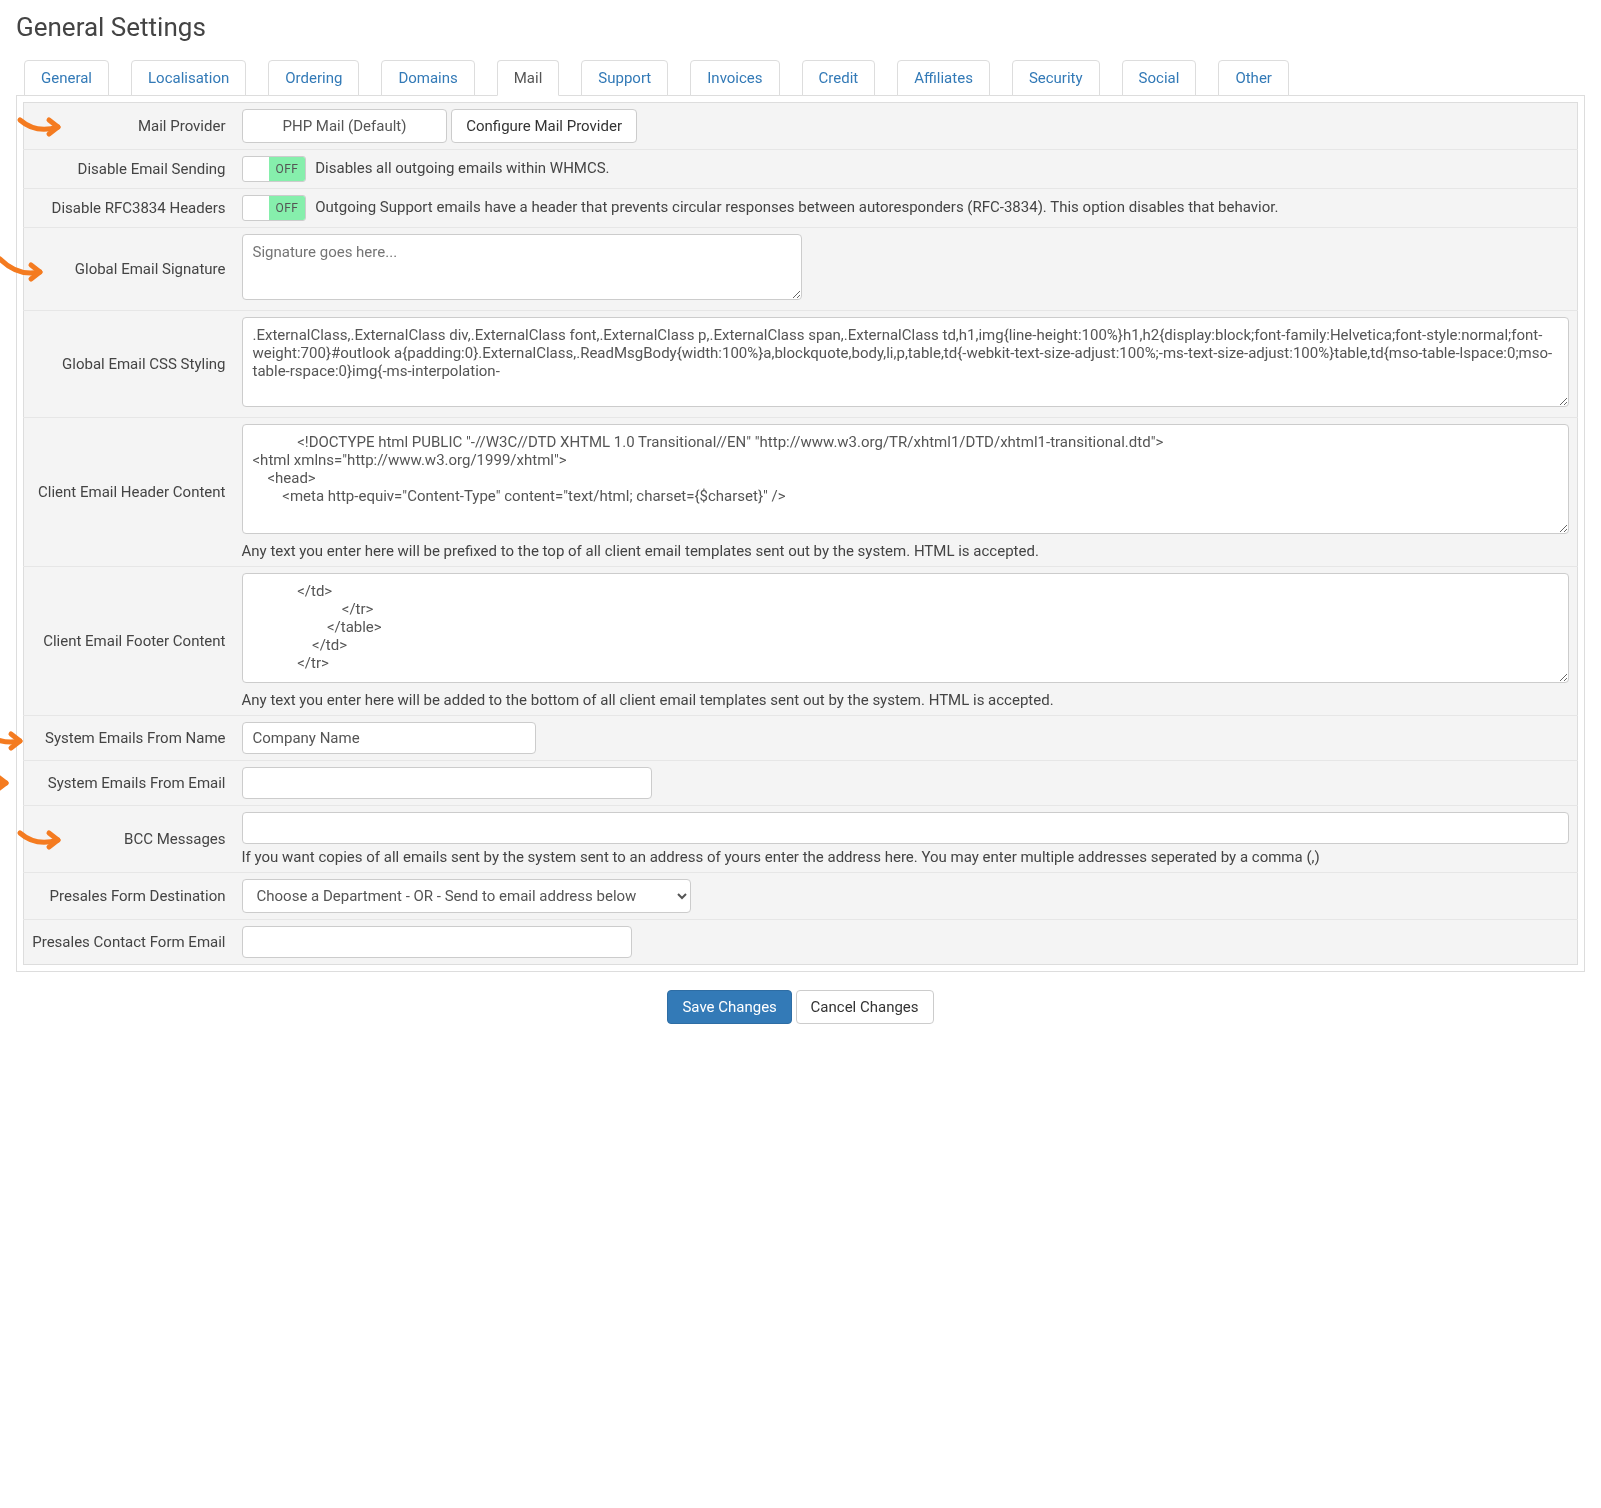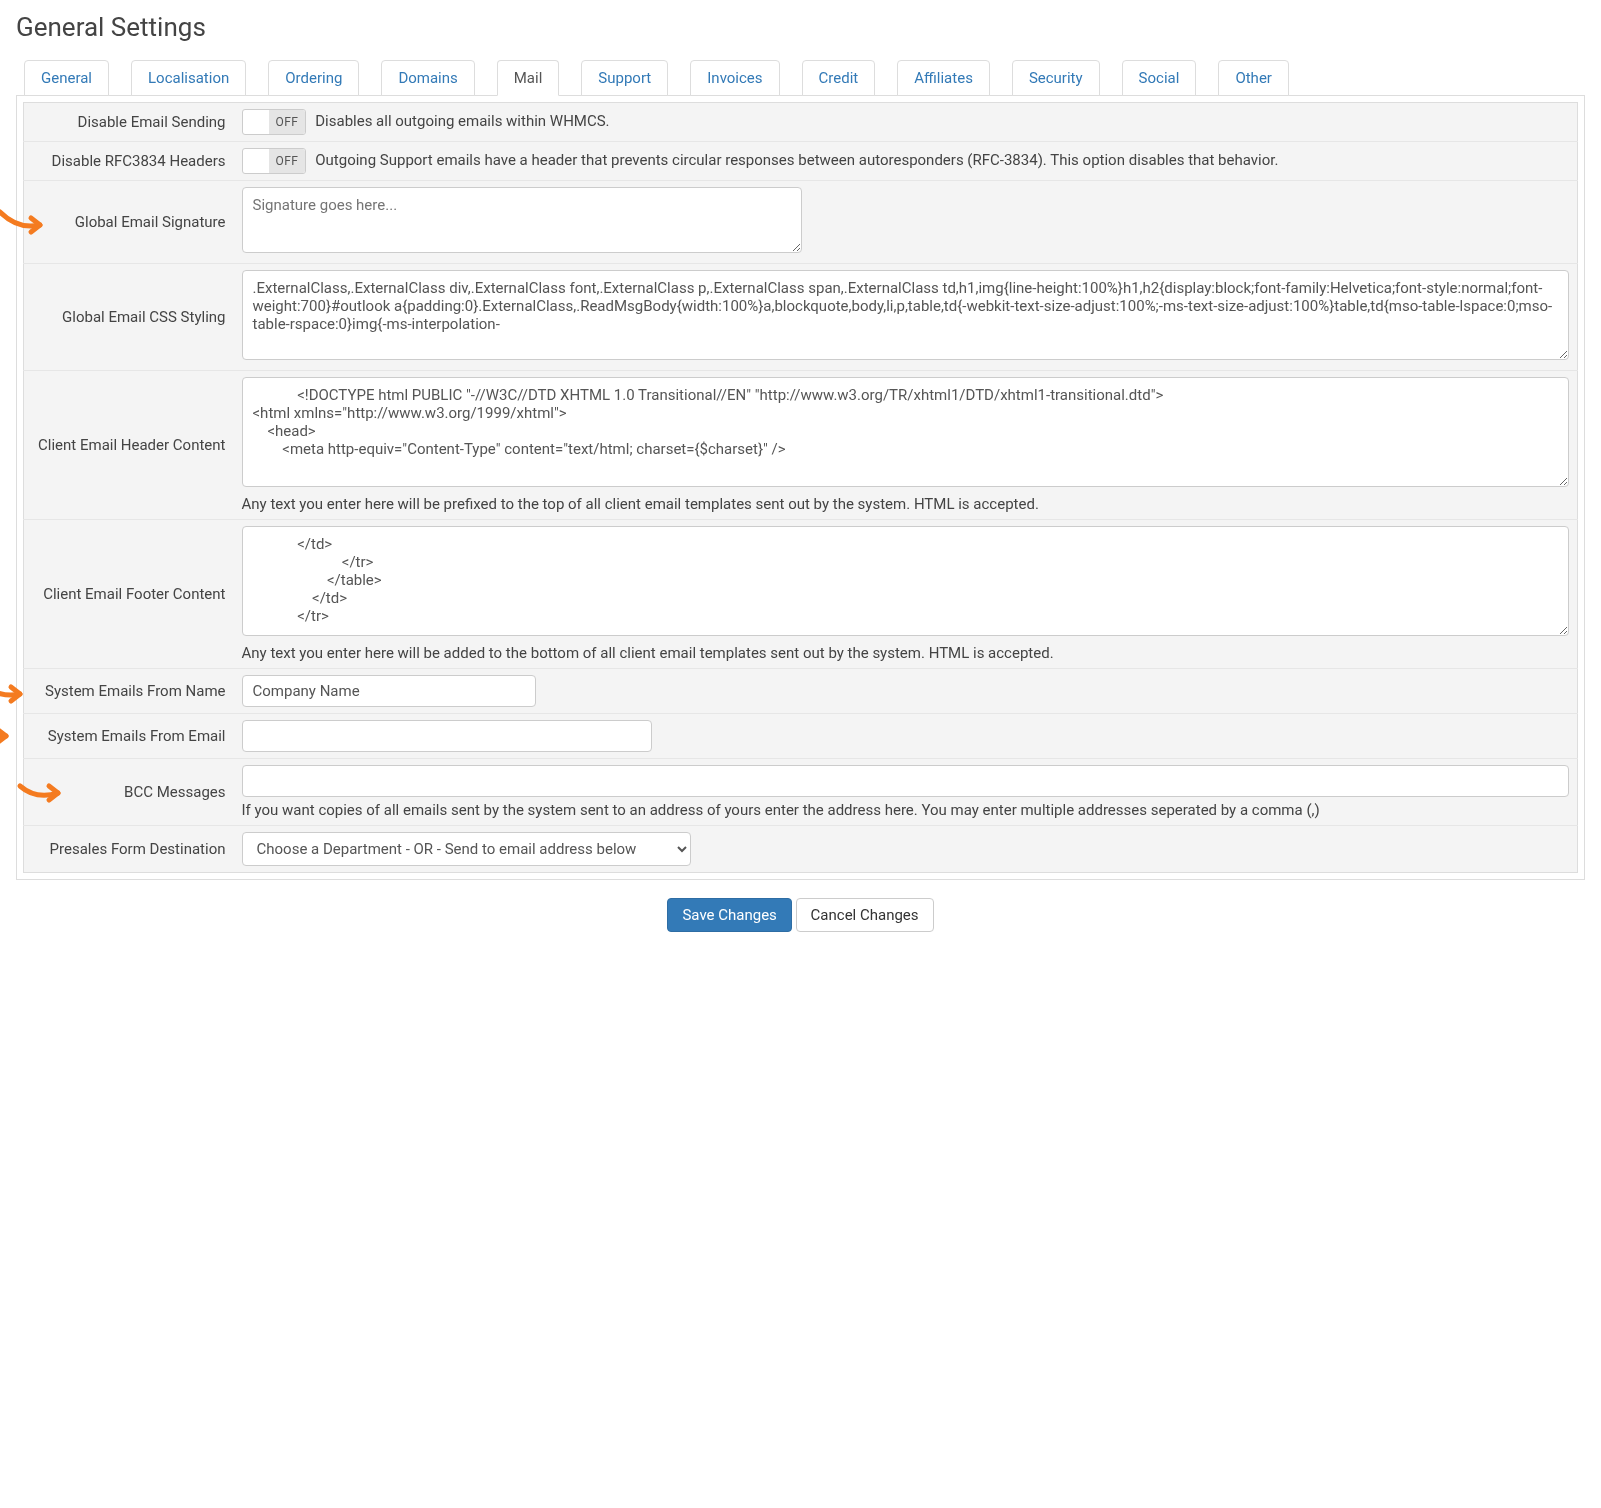--- a/index.html
+++ b/index.html
@@ -12,21 +12,21 @@
 .form-table { width: 100%; border-collapse: collapse; background: #f4f4f4; border: 1px solid #ddd; }
 .form-table td { padding: 6px 8px; vertical-align: middle; border-bottom: 1px solid #e6e6e6; font-size: 15px; color: #444; }
 .form-table tr:last-child td { border-bottom: none; }
 .label-cell { width: 210px; text-align: right; padding-right: 10px; white-space: nowrap; position: relative; }
 .value-cell { background: #f4f4f4; }
 .static-box { display: inline-block; min-width: 200px; padding: 7px 40px; border: 1px solid #ccc; border-radius: 4px; background: #fff; color: #555; text-align: center; }
 .btn { display: inline-block; padding: 7px 14px; border: 1px solid #ccc; border-radius: 4px; background: #fff; color: #333; cursor: pointer; font-size: 15px; font-family: inherit; }
 .btn-primary { background: #337ab7; border-color: #2e6da4; color: #fff; }
 .toggle { display: inline-flex; align-items: center; width: 64px; height: 26px; border: 1px solid #ccc; border-radius: 3px; background: #fff; overflow: hidden; vertical-align: middle; }
 .toggle-knob { flex: 1; }
-.toggle-label { background: #e5e5e5; color: #555; font-size: 12px; padding: 5px 6px; letter-spacing: 0.5px; }
+.toggle-label { background: #86efac; color: #555; font-size: 12px; padding: 5px 6px; letter-spacing: 0.5px; }
 .inline-desc { display: inline; color: #444; margin-left: 6px; }
 textarea { width: 100%; border: 1px solid #ccc; border-radius: 4px; padding: 8px 10px; font-family: inherit; font-size: 15px; color: #555; resize: both; background: #fff; }
 .ta-small { width: 560px; height: 66px; }
 .ta-wide { width: 100%; height: 90px; overflow-y: scroll; }
 .ta-wide2 { width: 100%; height: 110px; overflow-y: scroll; }
 input[type=text] { border: 1px solid #ccc; border-radius: 4px; padding: 6px 10px; font-size: 15px; font-family: inherit; color: #555; background: #fff; }
 select { border: 1px solid #ccc; border-radius: 4px; padding: 6px 10px; font-size: 15px; font-family: inherit; color: #555; background: #fff; }
 .helper { color: #444; margin-top: 4px; }
 .actions { text-align: center; margin-top: 18px; }
 .arrow { position: absolute; left: -8px; top: 50%; transform: translateY(-50%); pointer-events: none; }
@@ -50,20 +50,35 @@
     <div class="tab">Credit</div>
     <div class="tab">Affiliates</div>
     <div class="tab">Security</div>
     <div class="tab">Social</div>
     <div class="tab">Other</div>
   </div>
 
 <div class="panel">
 <table class="form-table">
 <tbody>
+        <tr>
+  <td class="label-cell">
+    <span class="arrow">
+              <svg width="60" height="28">
+                <path d="M4 8 Q 20 22 42 15" stroke="#f47b20" stroke-width="5" fill="none" stroke-linecap="round"></path>
+                <path d="M42 15 L33 8 M42 15 L33 22" stroke="#f47b20" stroke-width="5" fill="none" stroke-linecap="round"></path>
+              </svg>
+            </span>
+    <span>Mail Provider</span>
+  </td>
+  <td class="value-cell">
+    <span class="static-box">PHP Mail (Default)</span>
+    <button class="btn">Configure Mail Provider</button>
+  </td>
+</tr>
 <tr>
   <td class="label-cell"><span>Disable Email Sending</span></td>
   <td class="value-cell">
     <span class="toggle">
               <span class="toggle-knob"></span>
               <span class="toggle-label">OFF</span>
             </span>
     <span class="inline-desc">Disables all outgoing emails within WHMCS.</span>
   </td>
 </tr>
@@ -150,20 +165,24 @@
   </td>
   <td class="value-cell">
     <input type="text" style="width: 100%;" value="">
     <div class="helper">If you want copies of all emails sent by the system sent to an address of yours enter the address here. You may enter multiple addresses seperated by a comma (,)</div>
   </td>
 </tr>
 <tr>
   <td class="label-cell"><span>Presales Form Destination</span></td>
   <td class="value-cell"><select style="width:449px"><option>Choose a Department - OR - Send to email address below</option></select></td>
 </tr>
+<tr>
+  <td class="label-cell"><span>Presales Contact Form Email</span></td>
+  <td class="value-cell"><input type="text" style="width: 390px;" value=""></td>
+</tr>
 </tbody>
     </table>
 </div>
 
 <div class="actions">
   <button class="btn btn-primary">Save Changes</button>
   <button class="btn">Cancel Changes</button>
 </div>
 
 </body></html>

